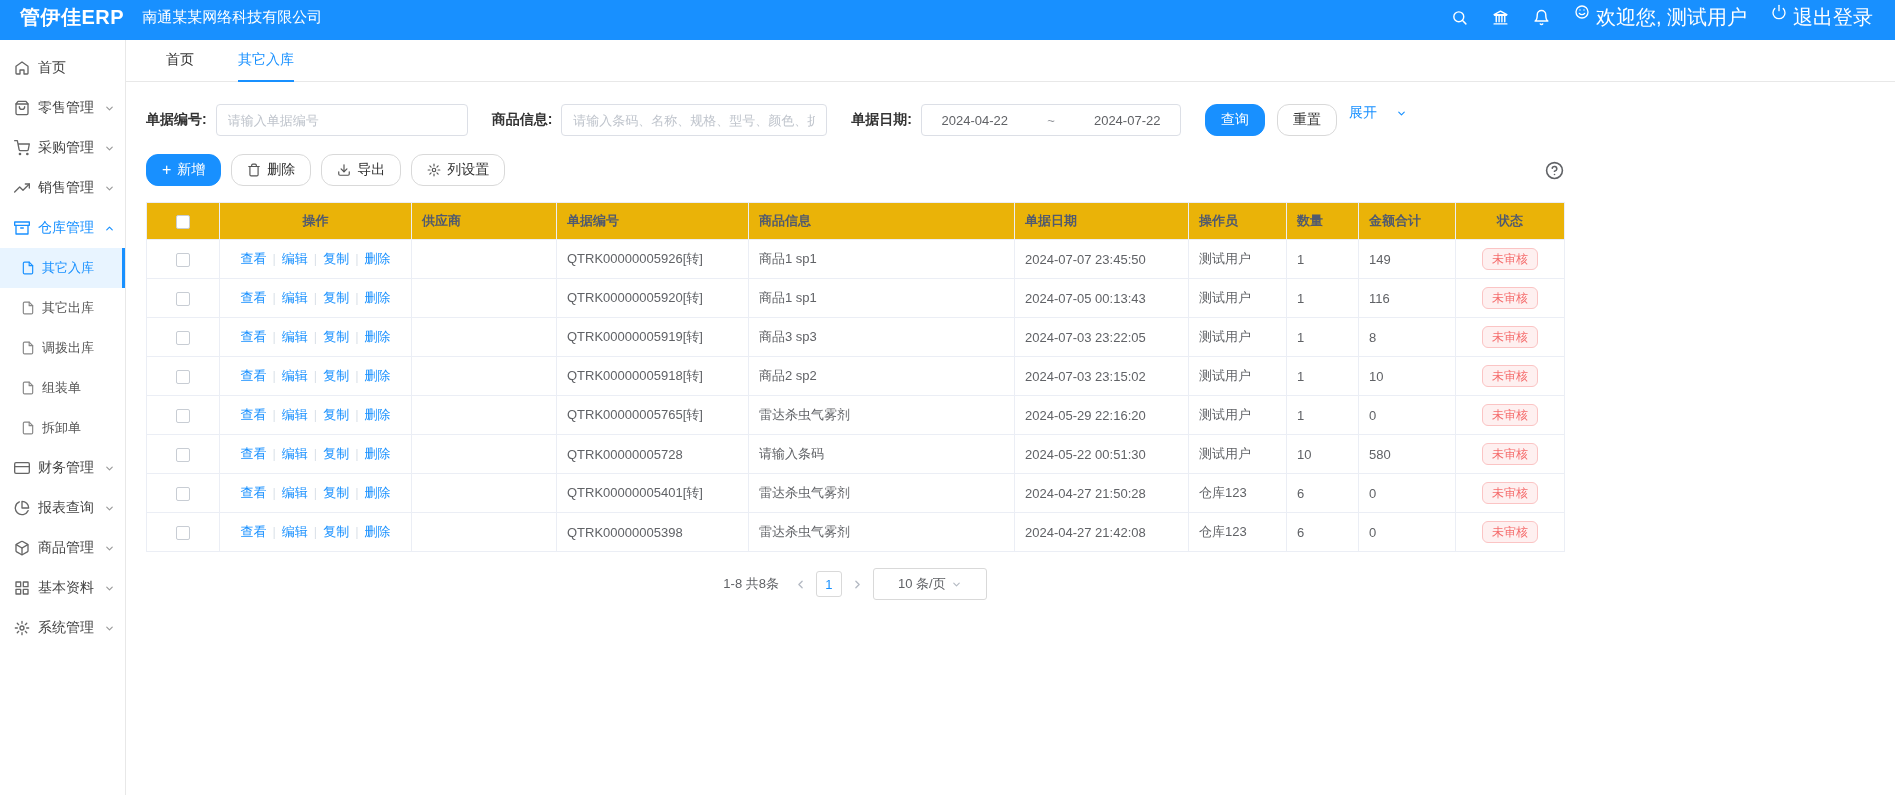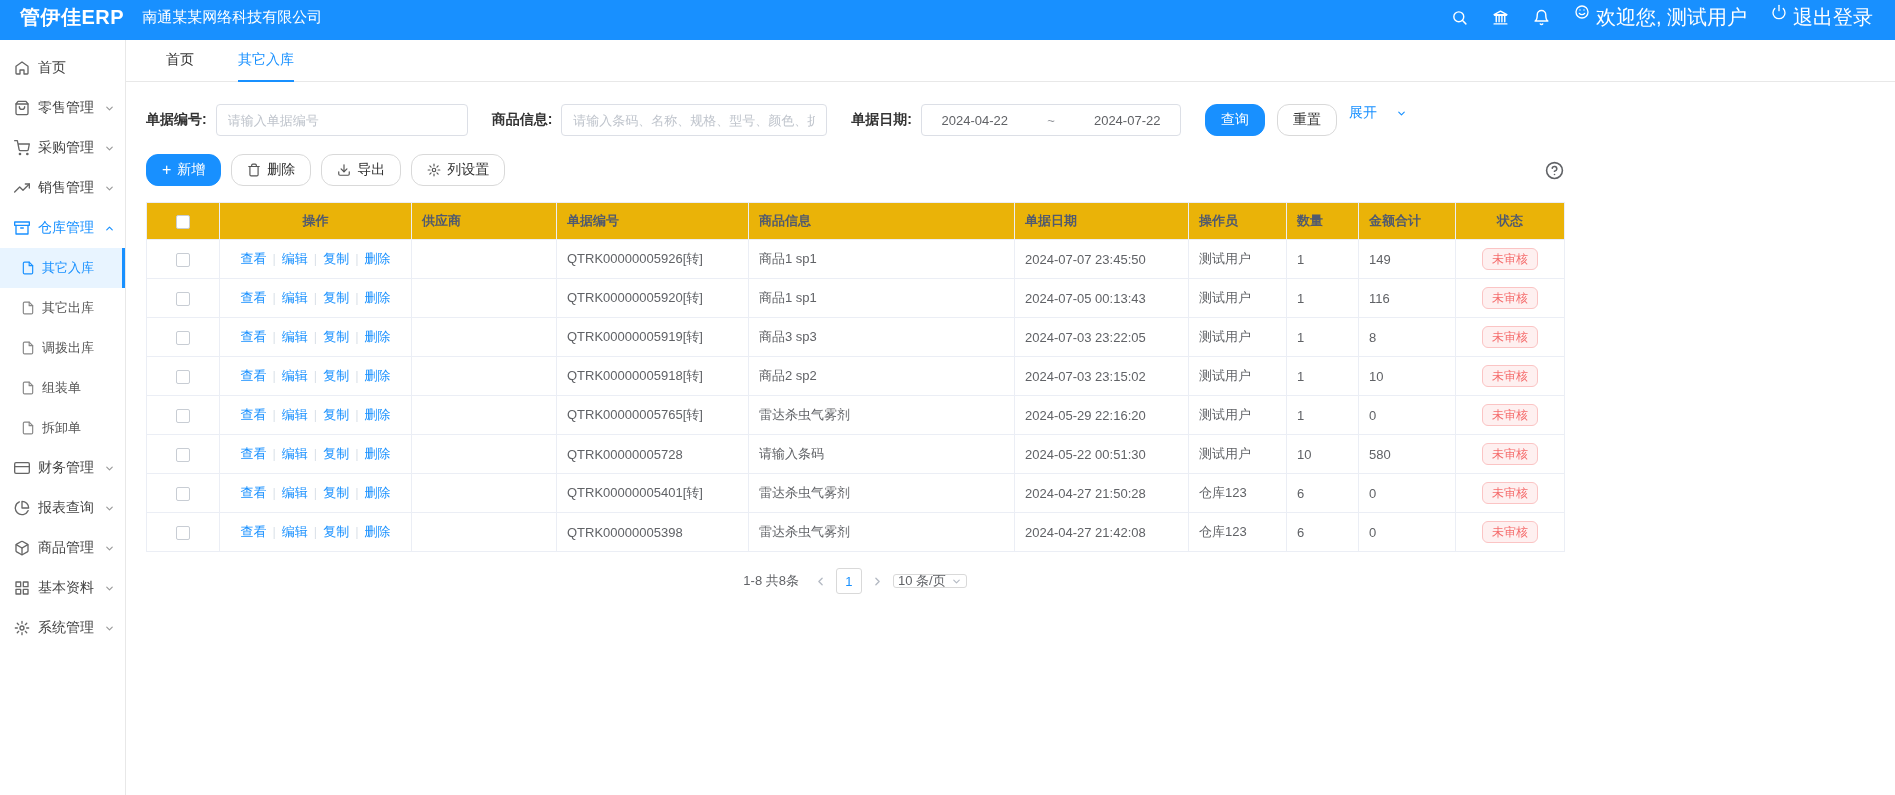--- a/index.html
+++ b/index.html
@@ -73,21 +73,21 @@
   .checkbox { display:inline-block; width:14px; height:14px; border:1px solid #c8cdd4; border-radius:2px; background:#fff; vertical-align:middle; cursor:pointer; }
   .act a { color:#1890ff; cursor:pointer; text-decoration:none; font-size:13px; }
   .sep { color:#dde3ea; margin:0 6px; }
   .badge { display:inline-block; padding:4px 9px; font-size:12px; color:#f56c6c; background:#fef0f0; border:1px solid #fbc4c4; border-radius:6px; line-height:1; }
 
   
   .pagination { margin-top:16px; width:1418px; display:flex; justify-content:center; align-items:center; gap:9px; font-size:13px; color:#606266; }
   .pg-btn { color:#b4bac3; display:flex; align-items:center; cursor:pointer; }
   .pg-btn svg { width:13px; height:13px; }
   .pg-num { min-width:26px; height:26px; border:1px solid #d9d9d9; border-radius:3px; display:flex; align-items:center; justify-content:center; color:#1890ff; cursor:pointer; background:#fff; font-size:13px; }
-  .pg-size { height:14px; border:1px solid #d9d9d9; border-radius:3px; display:flex; align-items:center; padding:0 4px; gap:5px; color:#606266; cursor:pointer; background:#fff; }
+  .pg-size { height:32px; border:1px solid #d9d9d9; border-radius:3px; display:flex; align-items:center; padding:0 24px; gap:5px; color:#606266; cursor:pointer; background:#fff; }
   .pg-size .chev { color:#b4bac3; }
   .total { margin-right:6px; }
 </style>
 </head>
 <body>
 
 <header class="topbar">
   <div class="logo">管伊佳ERP</div>
   <div class="company">南通某某网络科技有限公司</div>
   <div class="topbar-right">

